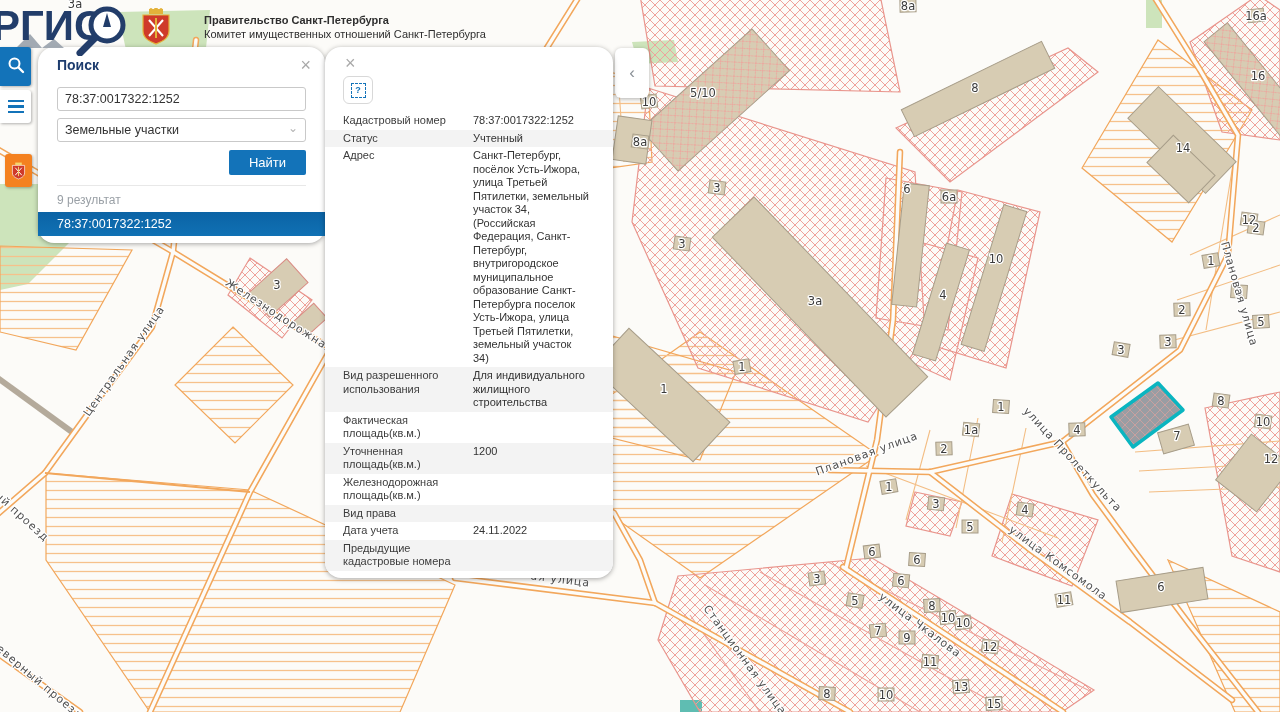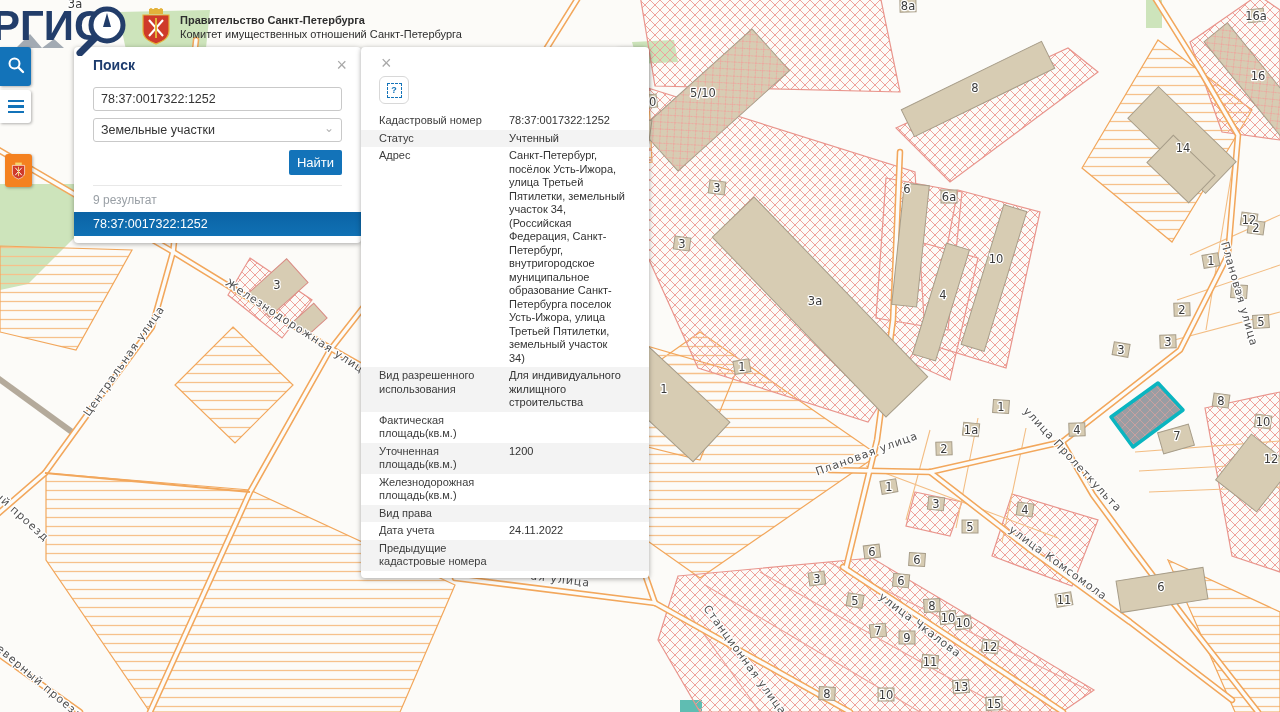--- a/index.html
+++ b/index.html
@@ -23,50 +23,50 @@
   .num{font:11.5px "DejaVu Sans",sans-serif;fill:#3b3b3b;text-anchor:middle;
        paint-order:stroke;stroke:#fff;stroke-width:2.5px;stroke-linejoin:round;}
   .street{font:11px "DejaVu Sans",sans-serif;fill:#4f4f4f;letter-spacing:1px;text-anchor:middle;
        paint-order:stroke;stroke:#fff;stroke-width:2.5px;stroke-linejoin:round;}
   .sel-fill{fill:#90959b;opacity:.92;}
   .sel-hatch{fill:url(#xh);opacity:.55;}
   .sel-line{fill:none;stroke:var(--teal,#0ab5c0);stroke-width:3.5;stroke-linejoin:round;}
 
   
   #header{position:absolute;left:0;top:0;z-index:4;display:flex;align-items:flex-start;}
-  #org{margin:8px 0 0 8px;display:flex;align-items:center;}
+  #org{margin:8px 0 0 8px;display:flex;align-items:center;gap:24px;}
   #org-text{margin-left:8px;color:#2e2e2e;}
   #org-line1{font-size:11px;font-weight:bold;line-height:14px;}
   #org-line2{font-size:11px;line-height:14px;}
 
   
   .tb{position:absolute;left:0;z-index:5;border:none;cursor:pointer;
       box-shadow:1px 1px 3px rgba(0,0,0,.3);}
   #btn-search{top:47px;width:31px;height:39px;background:var(--accent,#1373b9);border-radius:0 3px 3px 0;}
   #btn-menu{top:90px;width:31px;height:33px;background:#fff;border-radius:0 3px 3px 0;
             display:flex;flex-direction:column;justify-content:center;align-items:center;gap:3px;}
   #btn-menu i{display:block;width:16px;height:2.5px;background:var(--accent,#1373b9);}
   #btn-emblem{left:5px;top:154px;width:27px;height:33px;background:#f48120;border-radius:3px;
               display:flex;align-items:center;justify-content:center;}
 
   
-  .panel{position:absolute;background:#fff;border-radius:4px;z-index:3;
-         box-shadow:0 1px 5px rgba(0,0,0,.35);margin-left:36px;}
+  .panel{position:absolute;background:#fff;border-radius:16px;z-index:3;
+         box-shadow:0 1px 5px rgba(0,0,0,.35);}
   #search-panel{left:38px;top:47px;width:287px;height:196px;}
   .panel-head{display:flex;justify-content:space-between;align-items:center;padding:10px 12px 6px 19px;}
   .panel-title{color:var(--navy,#1d3c6e);font-weight:bold;font-size:14px;}
   .close-x{color:#a9a9a9;font-size:18px;line-height:14px;cursor:pointer;background:none;border:none;padding:0 2px;}
   .sp-body{padding:8px 19px 0 19px;}
   .inp{width:100%;box-sizing:border-box;height:24px;border:1px solid #c9c9c9;border-radius:3px;
        font-size:12.5px;color:#333;padding:0 7px;font-family:inherit;background:#fff;}
   .sel-wrap{position:relative;margin-top:7px;}
   .sel-wrap .chev{position:absolute;right:8px;top:3px;color:#b5b5b5;font-size:12px;pointer-events:none;}
   .btn-row{display:flex;justify-content:flex-end;margin-top:8px;}
   #find-btn{background:var(--accent,#1373b9);color:#fff;border:none;border-radius:2px;
-            font-size:13px;padding:5px 8px;cursor:pointer;font-family:inherit;}
+            font-size:13px;padding:5px 20px;cursor:pointer;font-family:inherit;}
   .divider{border-top:1px solid #e8e8e8;margin-top:10px;}
   #results-count{color:#9aa0a6;font-size:12px;padding:7px 19px 5px 19px;}
   #result-item{background:linear-gradient(#0b63a5,#1071b4);color:#fff;font-size:12.5px;
                padding:5px 19px;cursor:pointer;}
 
   #details-panel{left:325px;top:47px;width:288px;height:531px;overflow:hidden;}
   #details-panel .panel-head{padding:9px 12px 2px 18px;}
   #help-btn{margin:4px 0 6px 18px;width:30px;height:28px;background:#fff;border:1px solid #d8d8d8;
             border-radius:6px;display:flex;align-items:center;justify-content:center;cursor:pointer;}
   #help-btn span{display:flex;align-items:center;justify-content:center;width:13px;height:13px;

